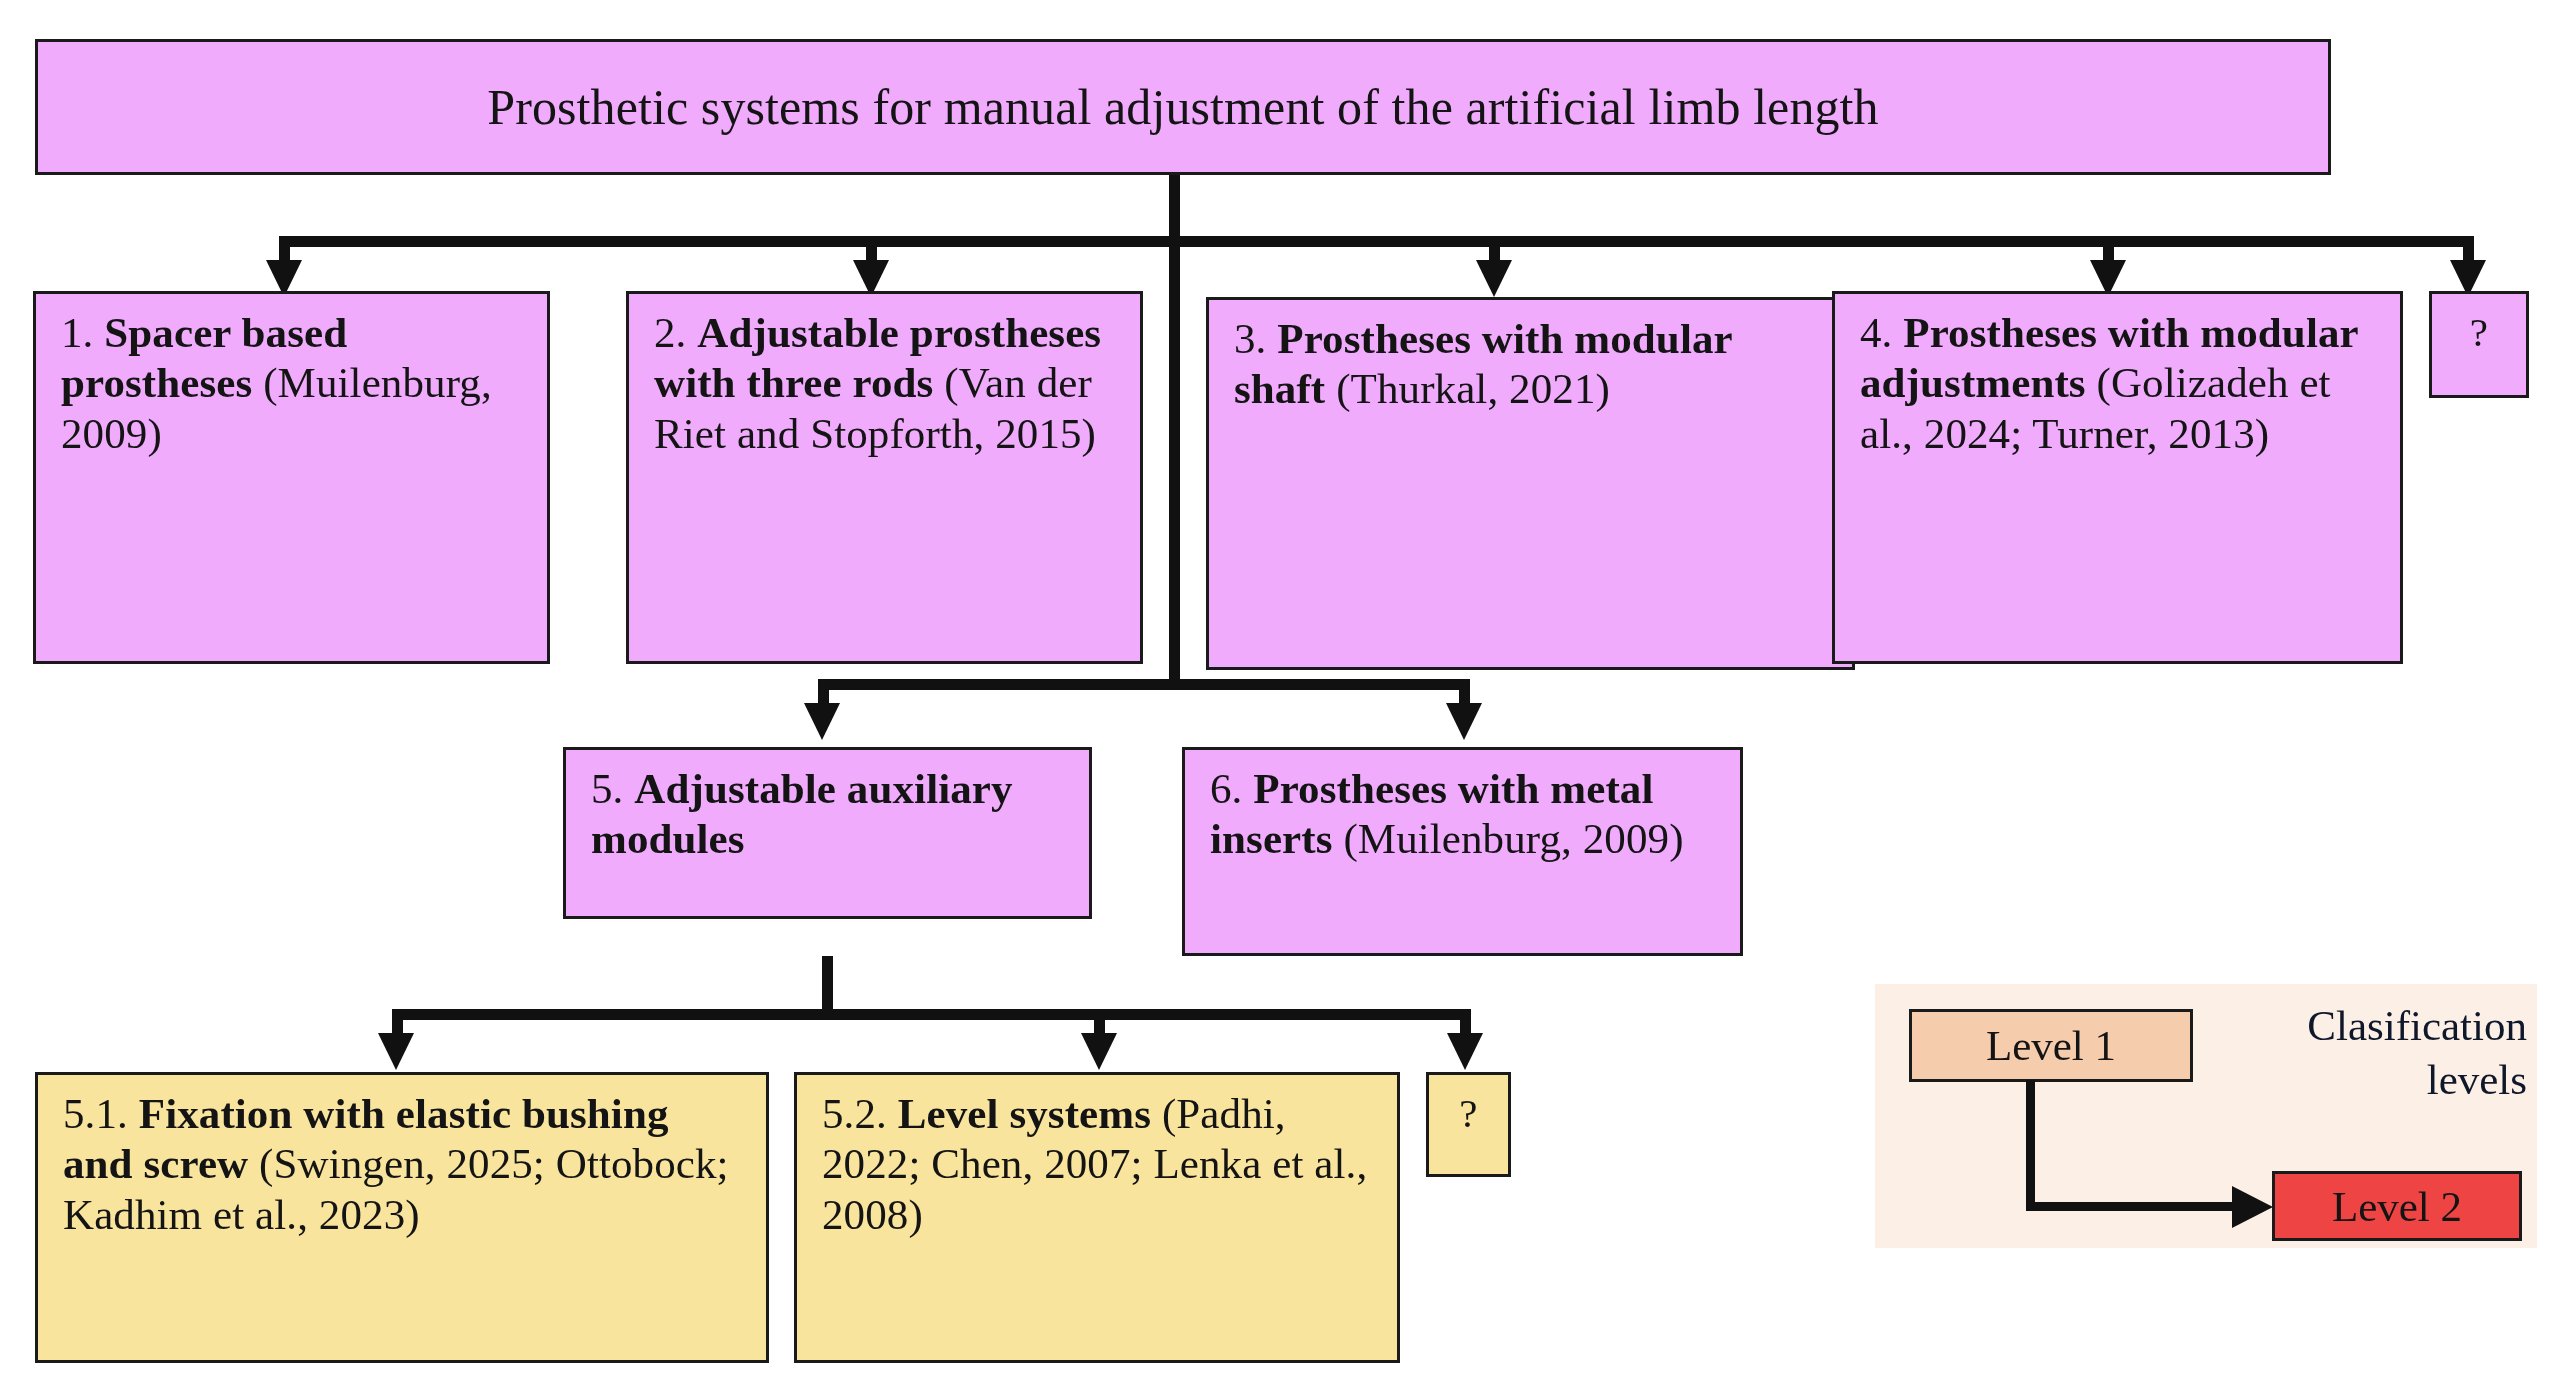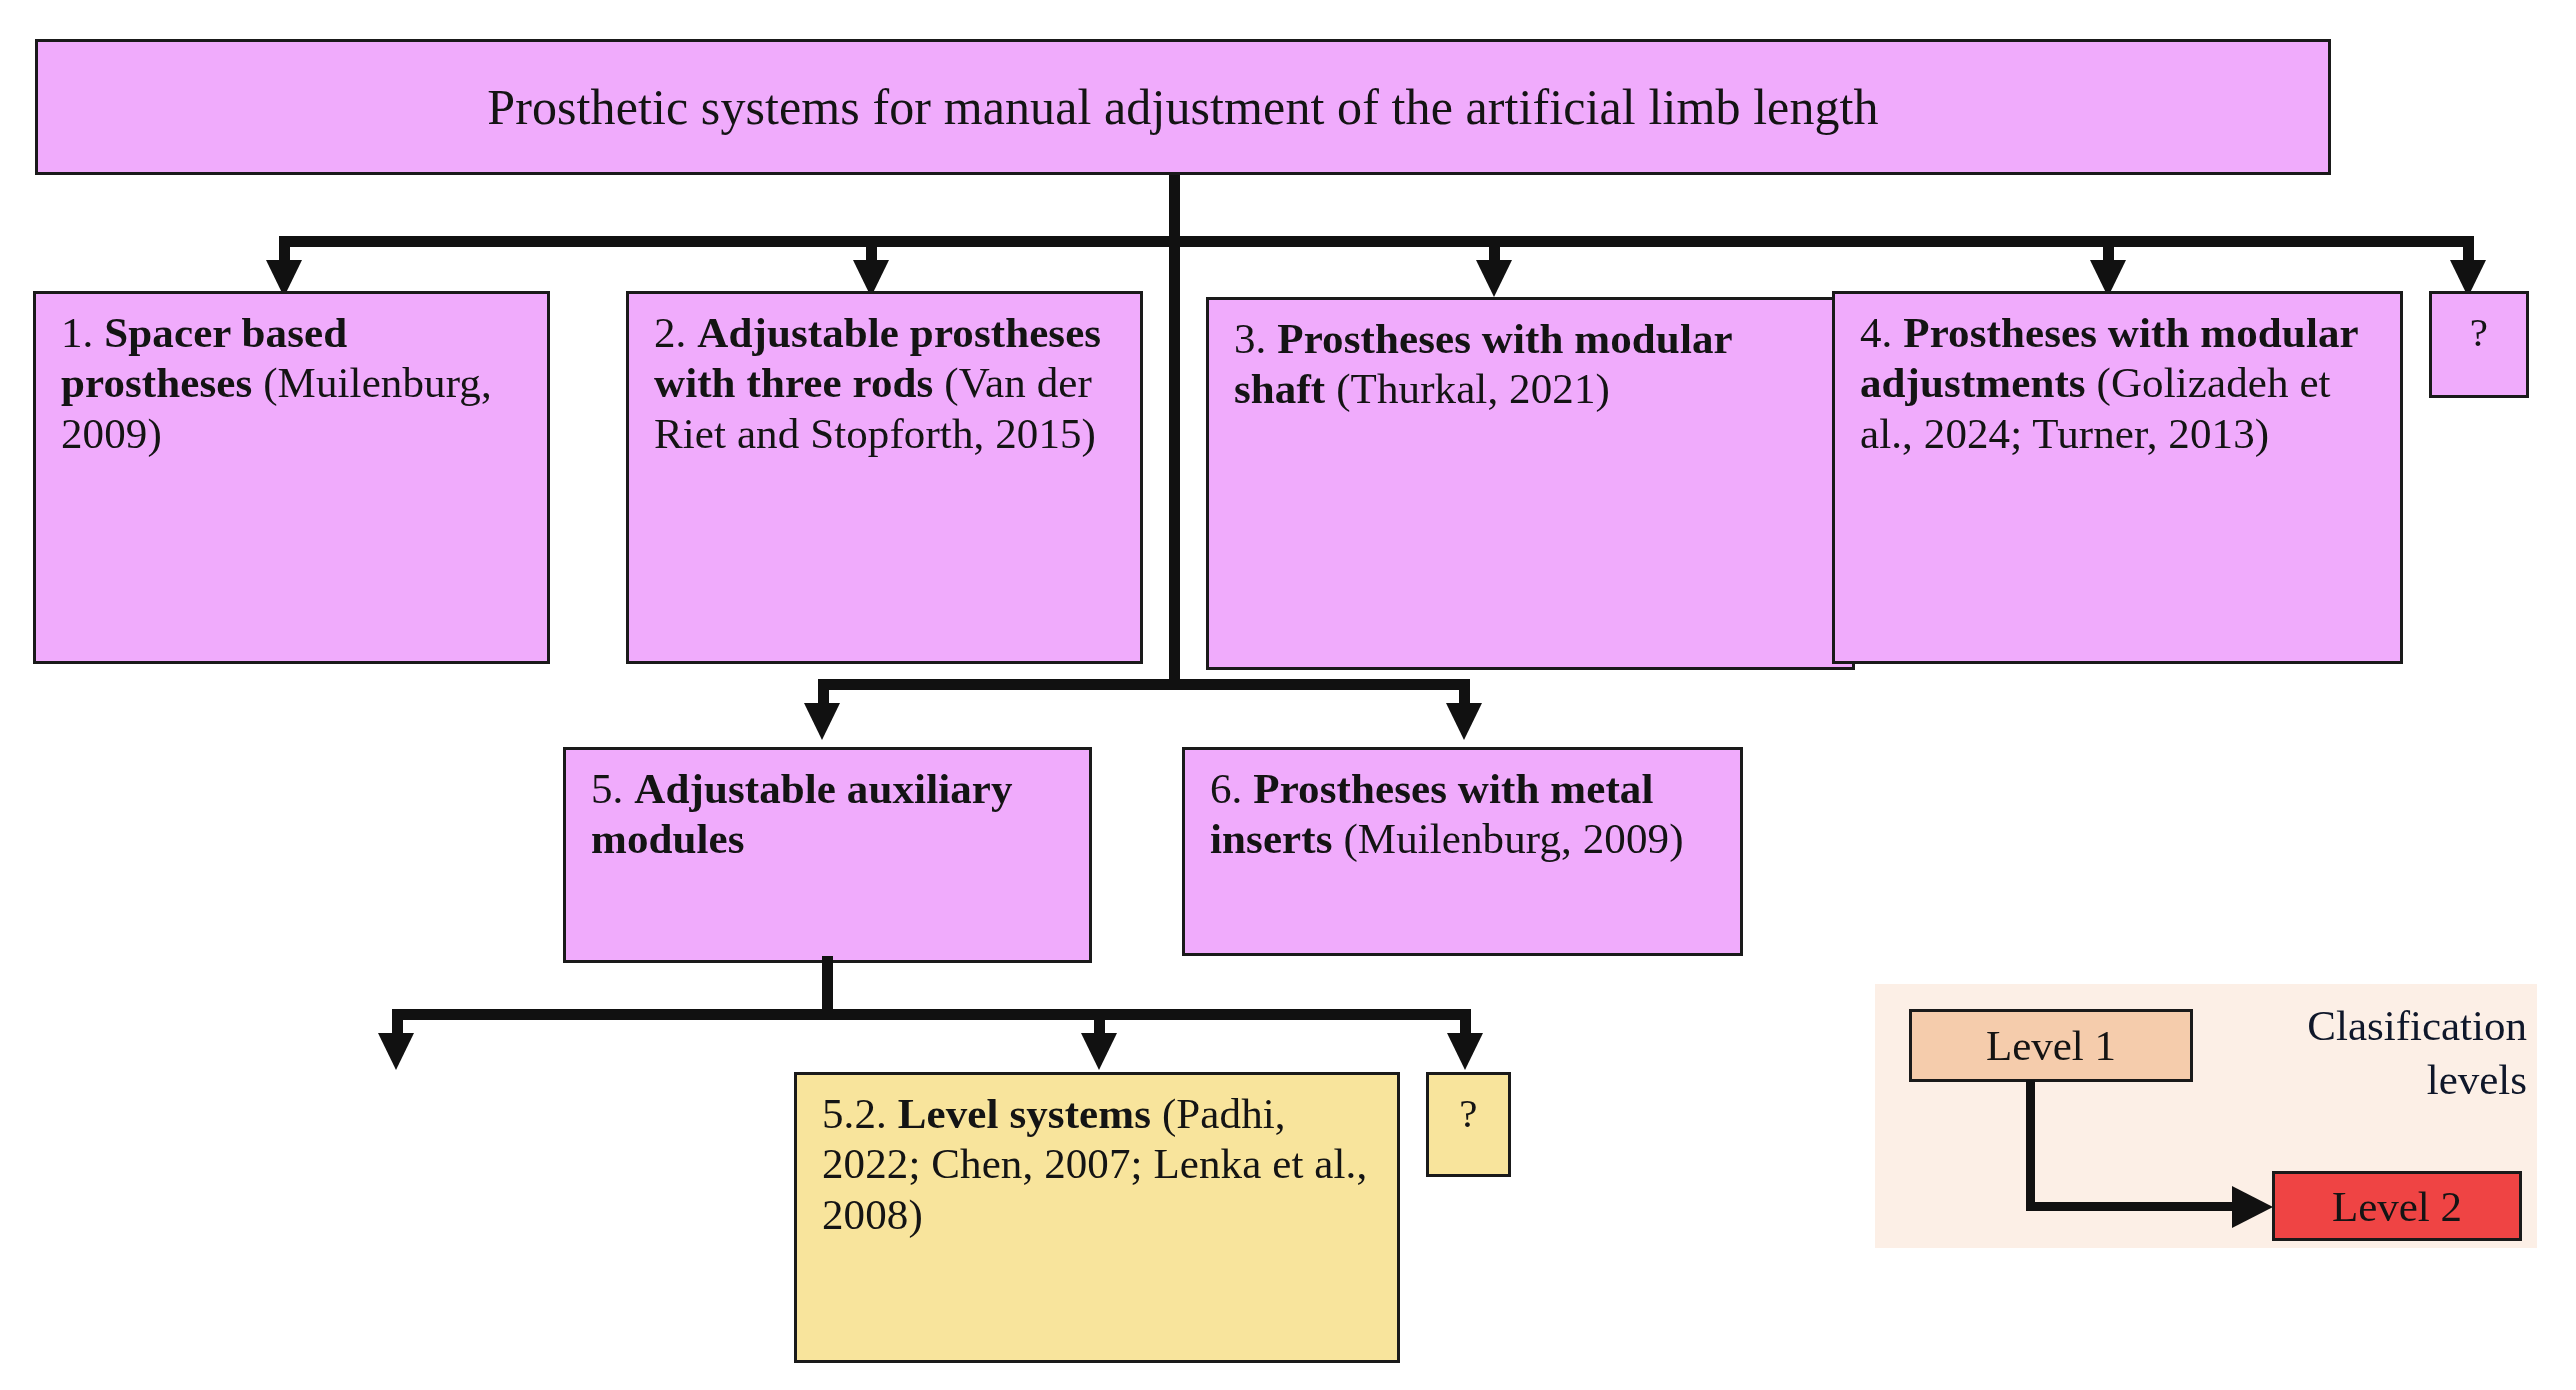--- a/index.html
+++ b/index.html
@@ -175,21 +175,21 @@
   </div>
 
   <div class="seg" style="left:818px; top:679px; width:652px; height:10.7px;"></div>
 
   <div class="seg" style="left:818px; top:679px; width:10.7px; height:39px;"></div>
   <div class="arrow" style="left:804px; top:703px;"></div>
 
   <div class="seg" style="left:1459px; top:679px; width:10.7px; height:39px;"></div>
   <div class="arrow" style="left:1446px; top:703px;"></div>
 
-  <div class="node" style="left:563px; top:747px; width:529px; height:216px;">
+  <div class="node" style="left:563px; top:747px; width:529px; height:172px;">
     <span class="txt">
       <span>5.</span>
        <b>Adjustable auxiliary modules</b>
     </span>
   </div>
 
   <div class="node" style="left:1182px; top:747px; width:561px; height:209px;">
     <span class="txt">
       <span>6.</span>
        <b>Prostheses with metal inserts</b>
@@ -202,20 +202,27 @@
 
   <div class="seg" style="left:392px; top:1009px; width:10.7px; height:39px;"></div>
   <div class="arrow" style="left:378px; top:1033px;"></div>
 
   <div class="seg" style="left:1094px; top:1009px; width:10.7px; height:39px;"></div>
   <div class="arrow" style="left:1081px; top:1033px;"></div>
 
   <div class="seg" style="left:1460px; top:1009px; width:10.7px; height:39px;"></div>
   <div class="arrow" style="left:1447px; top:1033px;"></div>
 
+  <div class="node level2" style="left:35px; top:1072px; width:734px; height:291px;">
+    <span class="txt">
+      <span>5.1.</span>
+       <b>Fixation with elastic bushing and screw</b>
+       <span>(Swingen, 2025; Ottobock; Kadhim et al., 2023)</span>
+    </span>
+  </div>
 
   <div class="node level2" style="left:794px; top:1072px; width:606px; height:291px;">
     <span class="txt">
       <span>5.2.</span>
        <b>Level systems</b>
        <span>(Padhi, 2022; Chen, 2007; Lenka et al., 2008)</span>
     </span>
   </div>
 
   <div class="node level2 qnode" style="left:1426px; top:1072px; width:85px; height:105px;">

